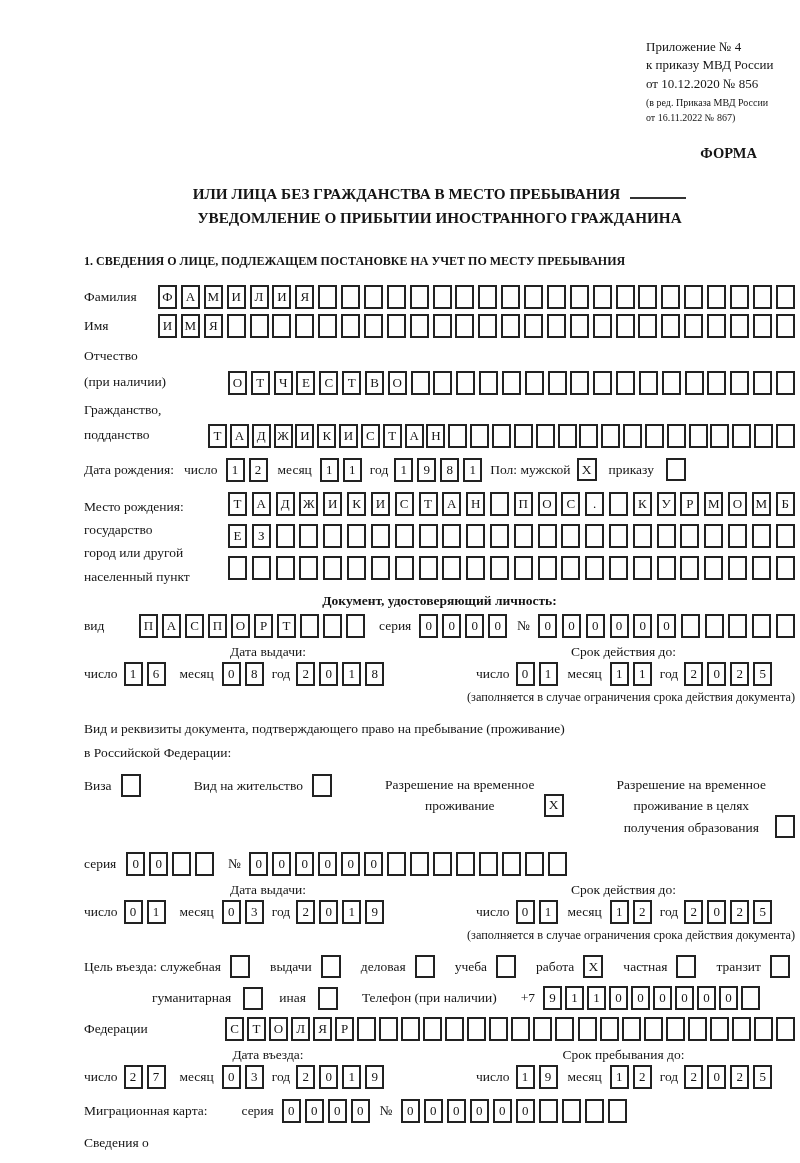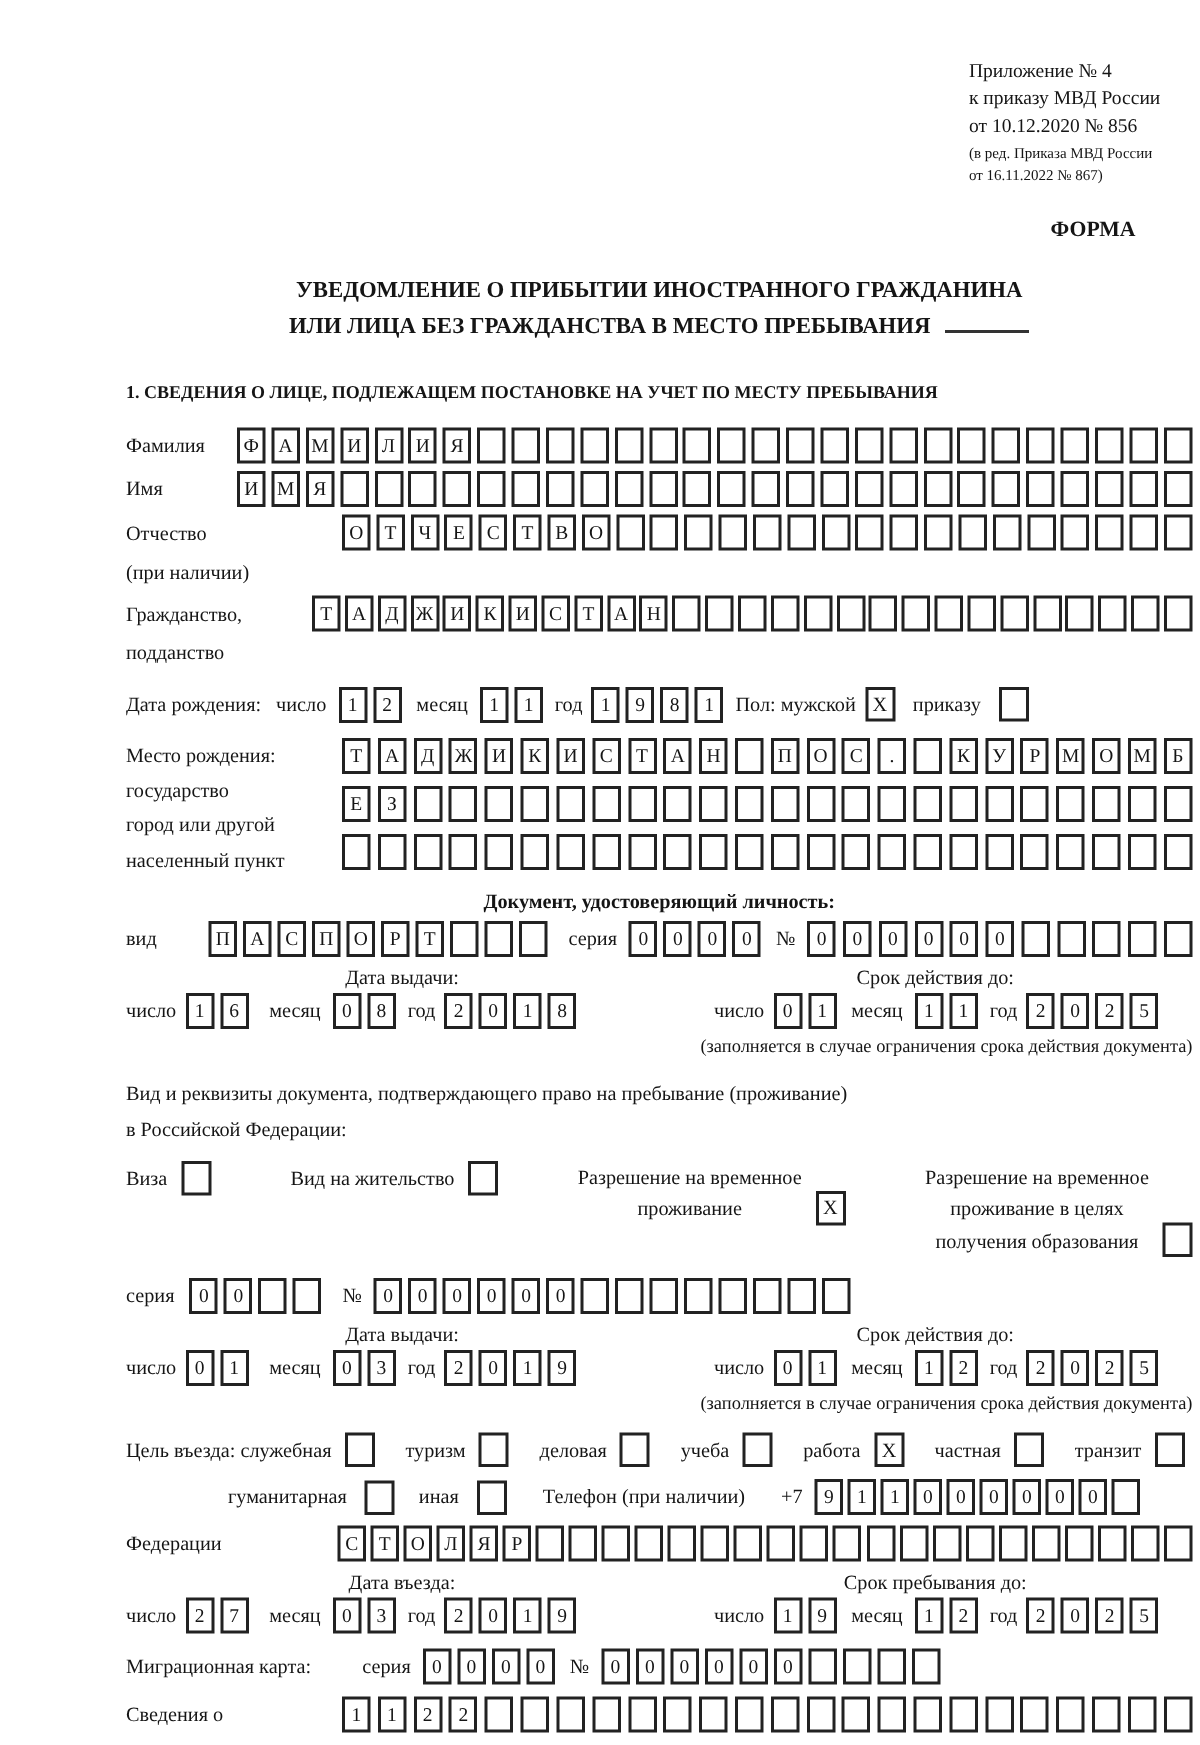--- a/index.html
+++ b/index.html
@@ -10,21 +10,21 @@
     padding: 38px 5px 0 84px; overflow: hidden; position: relative;
     font-size: 13.5px;
   }
   .hdr { margin-left: 562px; font-size: 13px; line-height: 1.42; }
   .hdr-sub { font-size: 10px; margin-top: 3px; line-height: 1.42; }
   .forma { text-align: right; margin-right: 38px; margin-top: 20px; font-weight: bold; font-size: 14.5px; }
   .title { text-align: center; font-weight: bold; font-size: 15.2px; margin-top: 20px; line-height: 1.6; }
   .blank-line { display: inline-block; width: 56px; border-bottom: 2px solid #333; margin-left: 10px; }
   .sec-heading { text-align: left; font-weight: bold; font-size: 12px; margin-top: 24px; white-space: nowrap; }
 
-  .frow { display: flex; align-items: flex-start; }
+  .frow { display: flex; align-items: flex-end; }
   .irow { display: flex; align-items: center; }
   .flabel { flex-shrink: 0; line-height: 1.5; }
   .lbl { flex-shrink: 0; white-space: nowrap; }
   .cells { display: flex; gap: 4px; }
   .cells.spread { flex: 1; justify-content: space-between; gap: 0; }
   .cell {
     width: 19px; height: 24px; border: 2px solid #222; flex-shrink: 0;
     display: inline-flex; align-items: center; justify-content: center;
     font-size: 13px; background: #fff;
   }
@@ -69,24 +69,24 @@
     <div>от 10.12.2020 № 856</div>
     <div class="hdr-sub">
       <div>(в ред. Приказа МВД России</div>
       <div>от 16.11.2022 № 867)</div>
     </div>
   </div>
 
   <div class="forma">ФОРМА</div>
 
   <div class="title">
-    <div>УВЕДОМЛЕНИЕ О ПРИБЫТИИ ИНОСТРАННОГО ГРАЖДАНИНА</div>
     <div>
       <span>ИЛИ ЛИЦА БЕЗ ГРАЖДАНСТВА В МЕСТО ПРЕБЫВАНИЯ</span><span class="blank-line"></span>
     </div>
+    <div>УВЕДОМЛЕНИЕ О ПРИБЫТИИ ИНОСТРАННОГО ГРАЖДАНИНА</div>
   </div>
 
   <div class="sec-heading">1. СВЕДЕНИЯ О ЛИЦЕ, ПОДЛЕЖАЩЕМ ПОСТАНОВКЕ НА УЧЕТ ПО МЕСТУ ПРЕБЫВАНИЯ</div>
 
   <div class="irow mt16">
     <span class="flabel" style="width:74px">Фамилия</span>
     <span class="cells spread">
         <span class="cell">Ф</span>
         <span class="cell">А</span>
         <span class="cell">М</span>
@@ -528,21 +528,21 @@
     </div>
   </div>
   <div class="note">(заполняется в случае ограничения срока действия документа)</div>
 
   <div class="purpose">
     <div class="pair">
       <span>Цель въезда: служебная</span>
       <span class="checkbox"></span>
     </div>
     <div class="pair">
-      <span>туризм</span>
+      <span>выдачи</span>
       <span class="checkbox"></span>
     </div>
     <div class="pair">
       <span>деловая</span>
       <span class="checkbox"></span>
     </div>
     <div class="pair">
       <span>учеба</span>
       <span class="checkbox"></span>
     </div>

